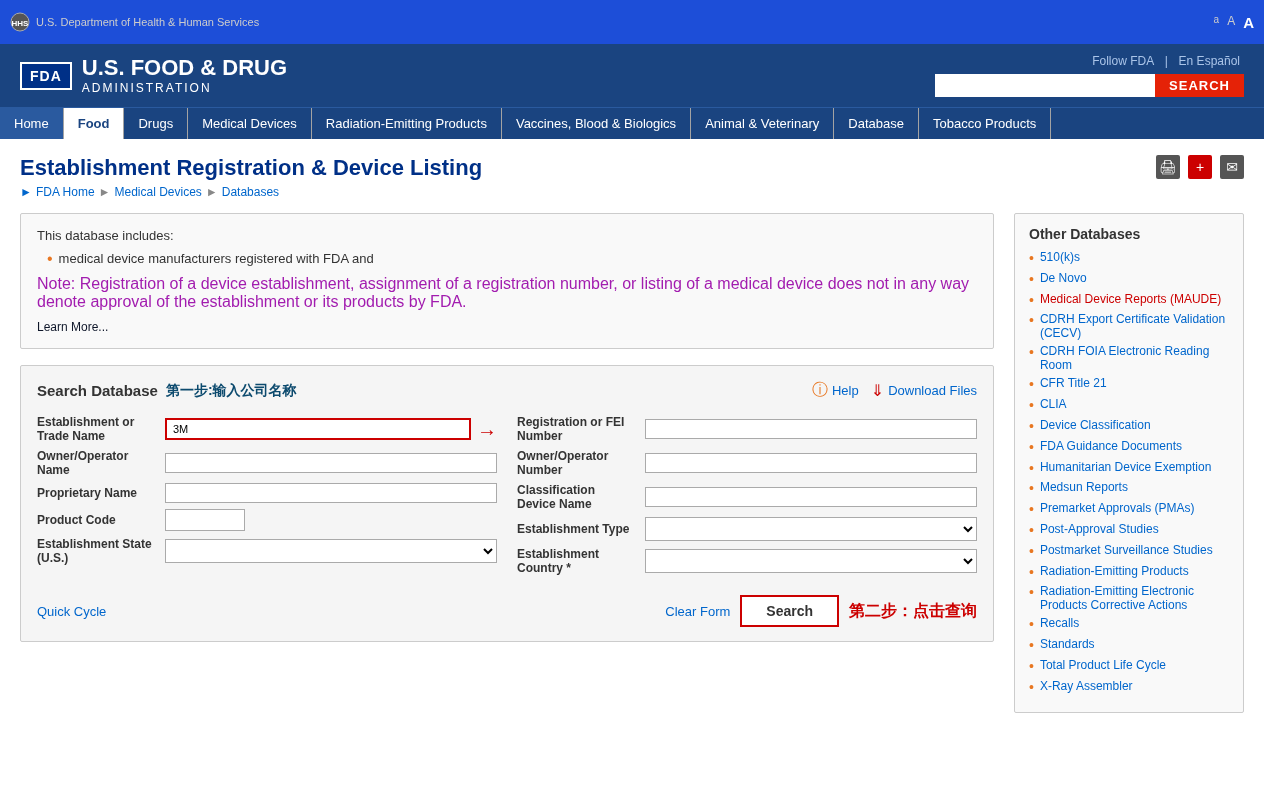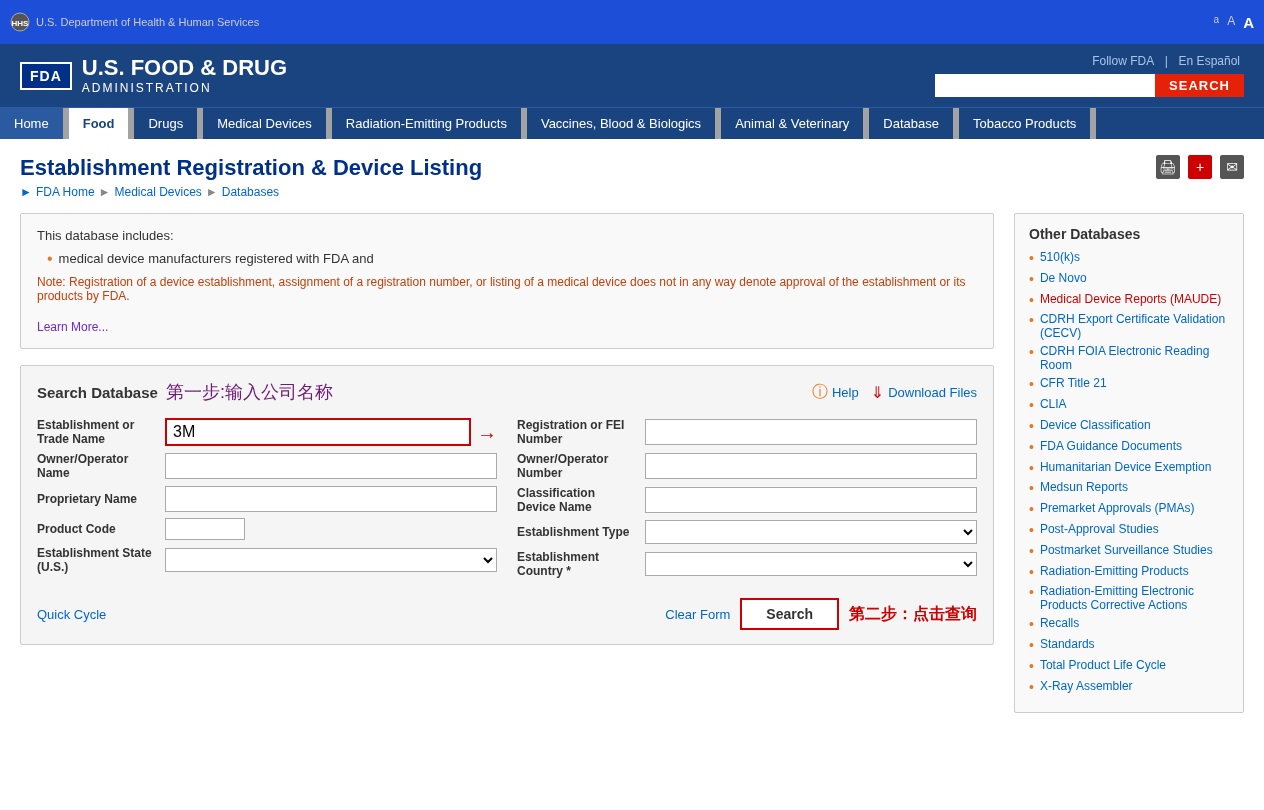--- a/index.html
+++ b/index.html
@@ -68,21 +68,21 @@
     .nav {
       background: #1a4480;
       display: flex;
       border-top: 1px solid #2a5a9f;
     }
     .nav-item {
       color: #fff;
       padding: 8px 14px;
       font-size: 13px;
       cursor: pointer;
-      border-right: 6px solid #a3a3a3;
+      border-right: 1px solid #a3a3a3;
       white-space: nowrap;
       text-decoration: none;
       display: flex;
       align-items: center;
     }
     .nav-item.active { background: #fff; color: #1a4480; font-weight: bold; }
     .nav-item.home { background: #2a5a9f; }
 
     
     .page-content { padding: 16px 20px; }
@@ -134,45 +134,45 @@
       border: 1px solid #ccc;
       background: #f9f9f9;
       padding: 14px 16px;
       margin-bottom: 16px;
       border-radius: 2px;
     }
     .info-box p { margin-bottom: 8px; font-size: 13px; }
     .info-box ul { list-style: none; padding-left: 10px; margin-bottom: 8px; }
     .info-box ul li { font-size: 13px; margin-bottom: 4px; display: flex; align-items: flex-start; gap: 6px; }
     .info-box ul li::before { content: "•"; color: #e87722; font-size: 16px; line-height: 1; }
-    .info-box .note { font-size: 12px; color: #c2410c; margin-bottom: 16px; }
-    .info-box .learn-more { color: #6d28d9; font-size: 12px; text-decoration: none; }
+    .info-box .note { font-size: 16px; color: #a21caf; margin-bottom: 8px; }
+    .info-box .learn-more { color: #0f172a; font-size: 12px; text-decoration: none; }
 
     
     .search-box {
       border: 1px solid #ccc;
       background: #f5f5f5;
       padding: 14px 16px;
       border-radius: 2px;
     }
     .search-box-header {
       display: flex;
       align-items: center;
       justify-content: space-between;
       margin-bottom: 14px;
     }
     .search-box-title {
       font-size: 15px;
       font-weight: bold;
       color: #333;
     }
     .chinese-label {
-      color: #701a75;
-      font-size: 18px;
-      font-weight: normal;
+      color: #0c4a6e;
+      font-size: 14px;
+      font-weight: bold;
       margin-left: 8px;
     }
     .search-box-links { display: flex; align-items: center; gap: 12px; }
     .search-box-links a { color: #0066cc; font-size: 13px; text-decoration: none; display: flex; align-items: center; gap: 4px; }
 
     .form-grid {
       display: grid;
       grid-template-columns: 1fr 1fr;
       gap: 8px 20px;
     }
@@ -187,21 +187,21 @@
       font-size: 12px;
       color: #333;
       width: 120px;
       flex-shrink: 0;
       font-weight: bold;
     }
     .form-input {
       flex: 1;
       padding: 3px 6px;
       border: 1px solid #aaa;
-      font-size: 16px;
+      font-size: 11px;
       background: #fff;
     }
     .form-input.highlighted {
       border: 2px solid #cc0000;
       outline: none;
     }
     .form-select {
       flex: 1;
       padding: 3px 6px;
       border: 1px solid #aaa;

